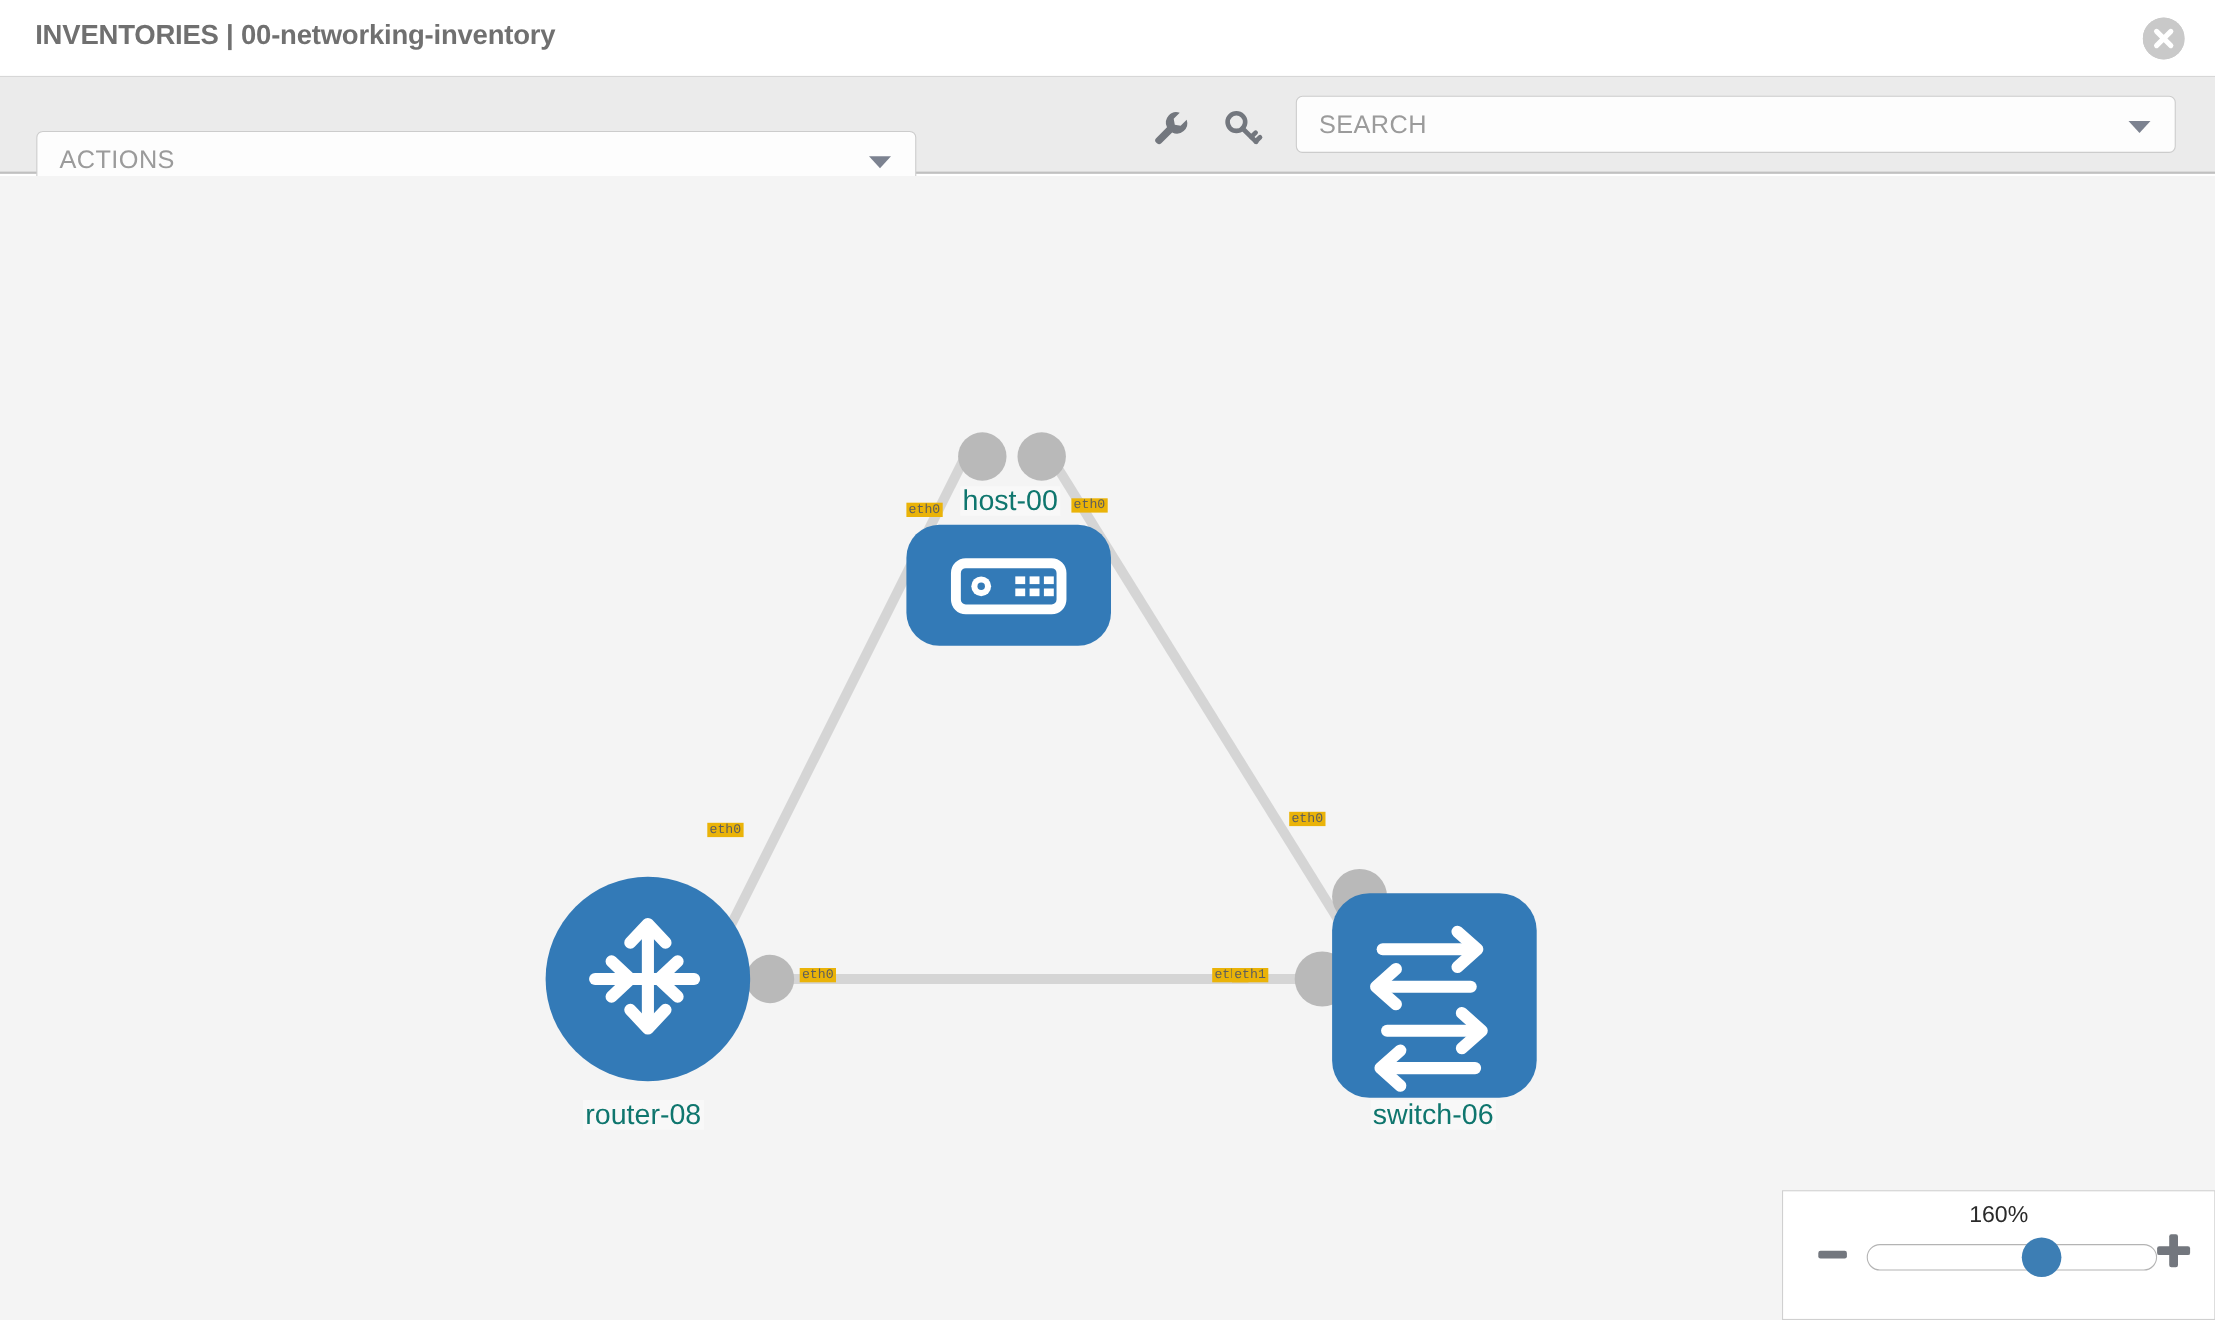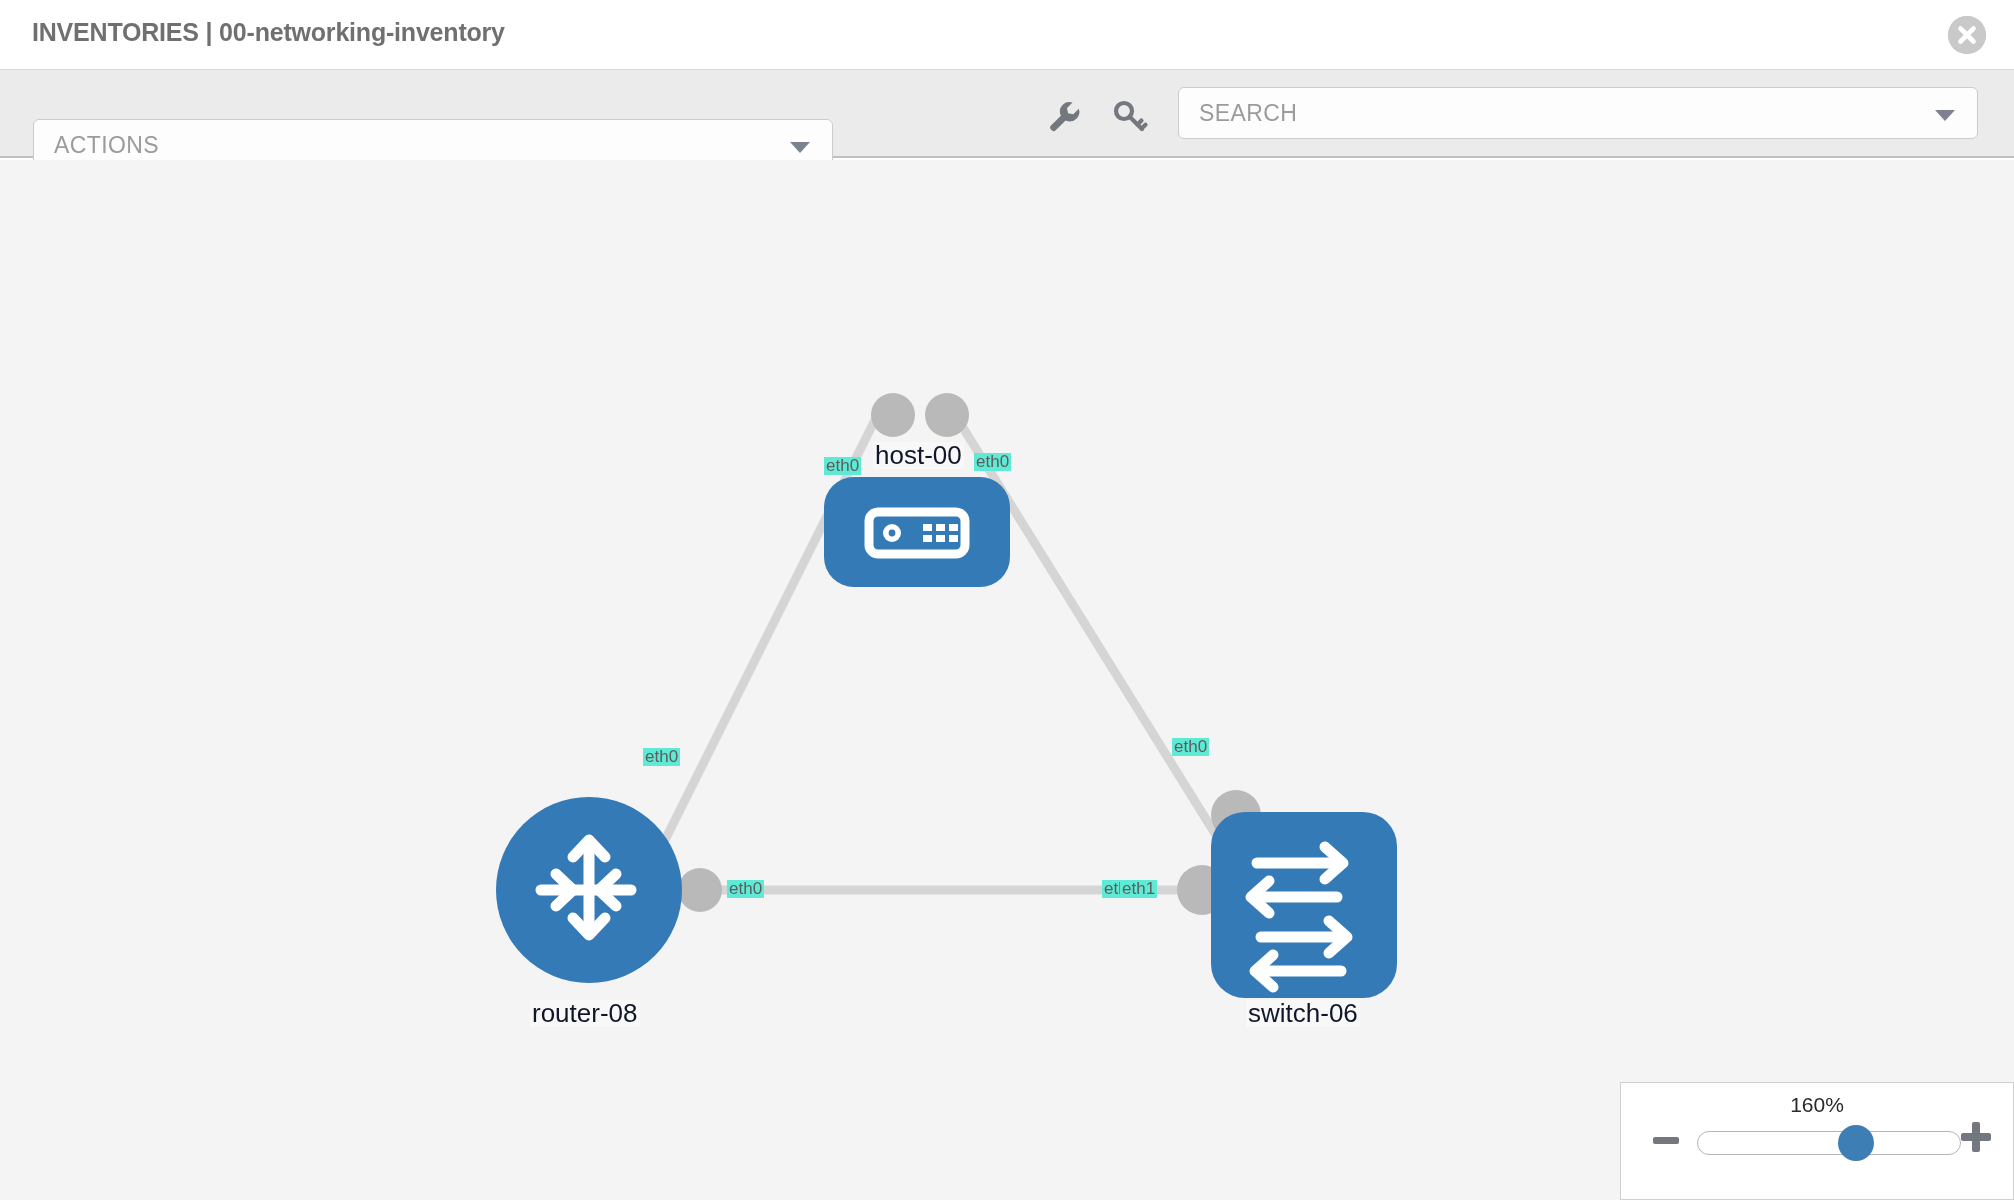--- a/index.html
+++ b/index.html
@@ -78,33 +78,34 @@
   .canvas {
     position: absolute; left: 0; top: 160px;
     width: 2014px; height: 1040px;
     background: #f4f4f4;
     overflow: hidden;
   }
   .topology-svg { position: absolute; left: 0; top: 0; }
 
   .node-label {
     position: absolute;
-    font-size: 26px; color: #0f172a;
+    font-size: 26px; color: #0f766e;
     background: #f8f8f8;
     white-space: nowrap;
     line-height: 1.05;
     padding: 0 2px;
   }
   .iface-label {
     position: absolute;
-    font-size: 17px; color: #5d5d5d;
-    background: #5eead4;
+    font-size: 12px; color: #5d5d5d;
+    background: #eab308;
     white-space: nowrap;
     line-height: 1.05;
     padding: 0 2px;
+    font-family: Liberation Mono, monospace;
   }
 
   
   .zoom-panel {
     position: absolute; left: 1620px; top: 1082px;
     width: 394px; height: 118px;
     background: #ffffff;
     border: 1px solid #d0d0d0;
   }
   .zoom-value {

